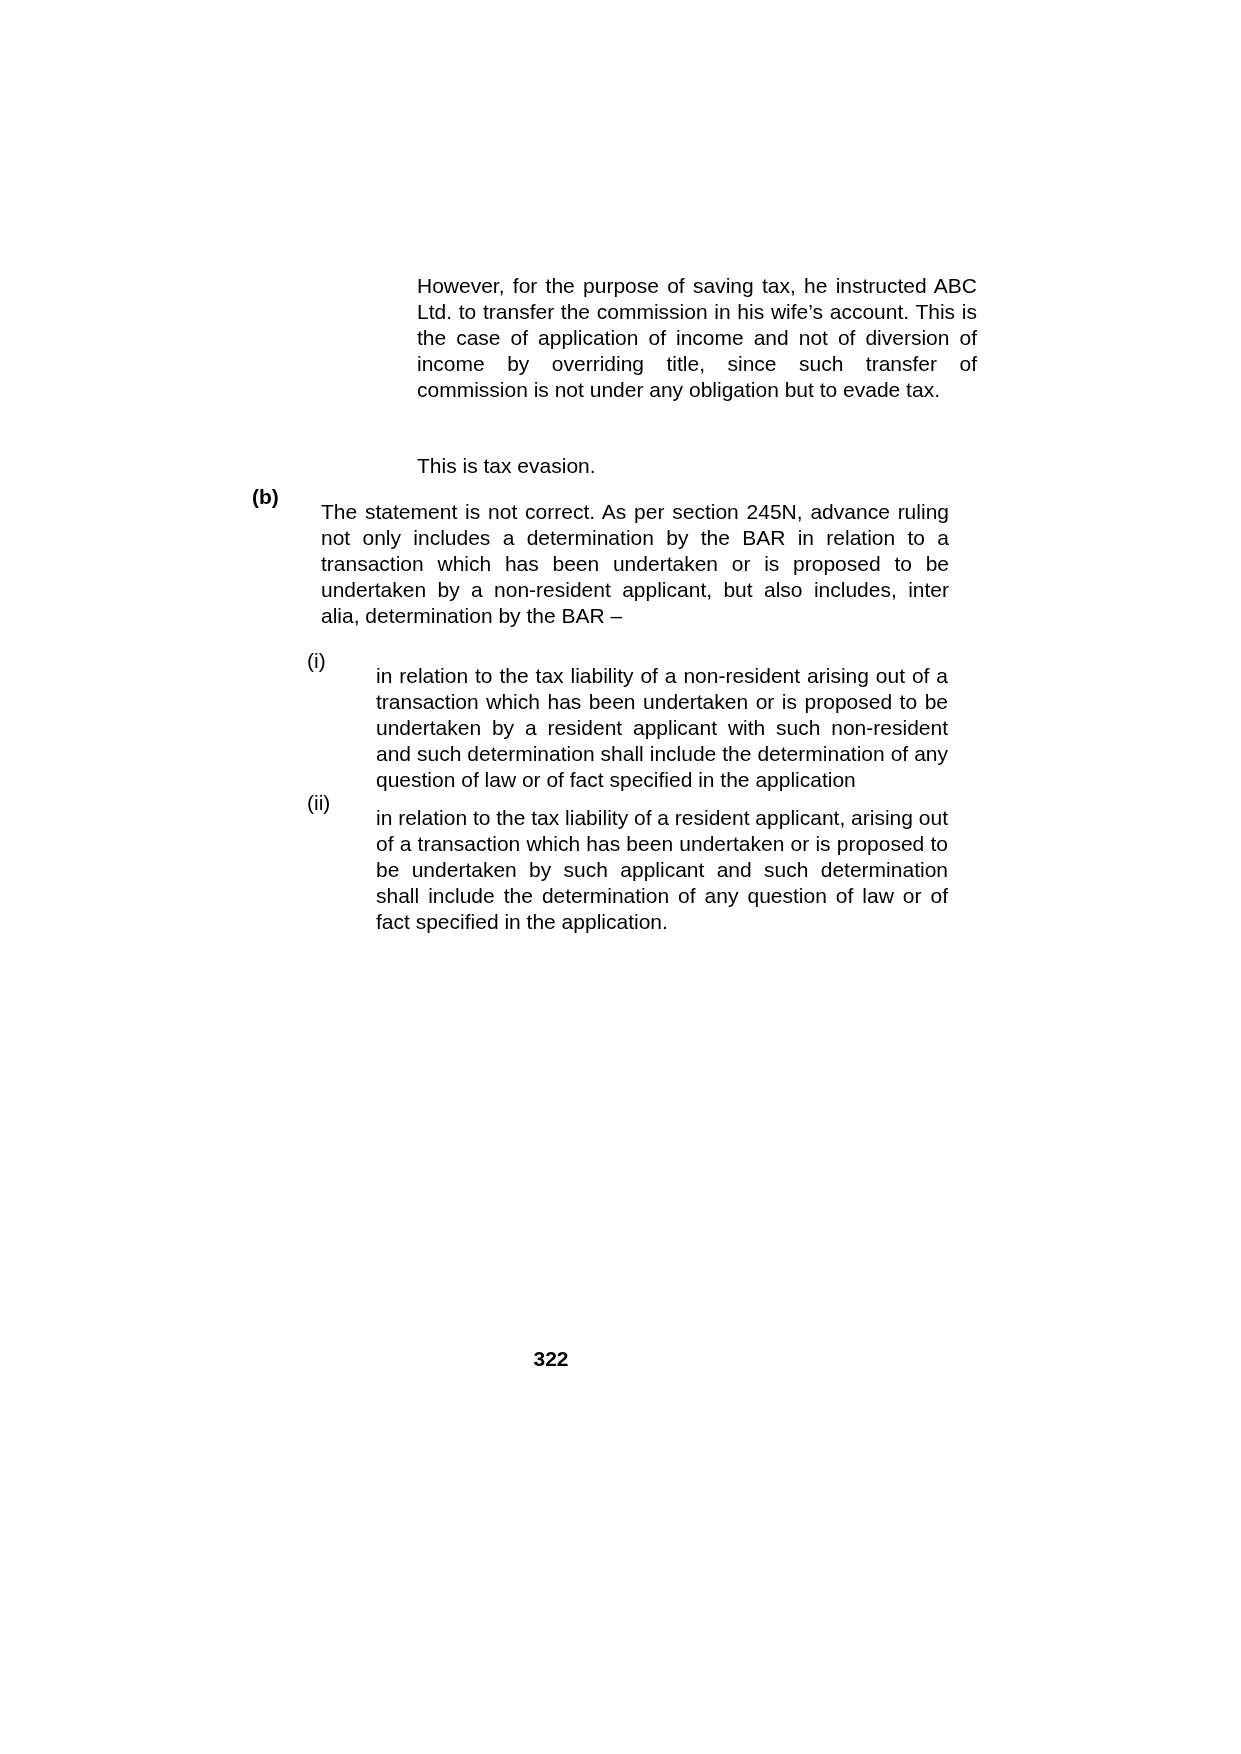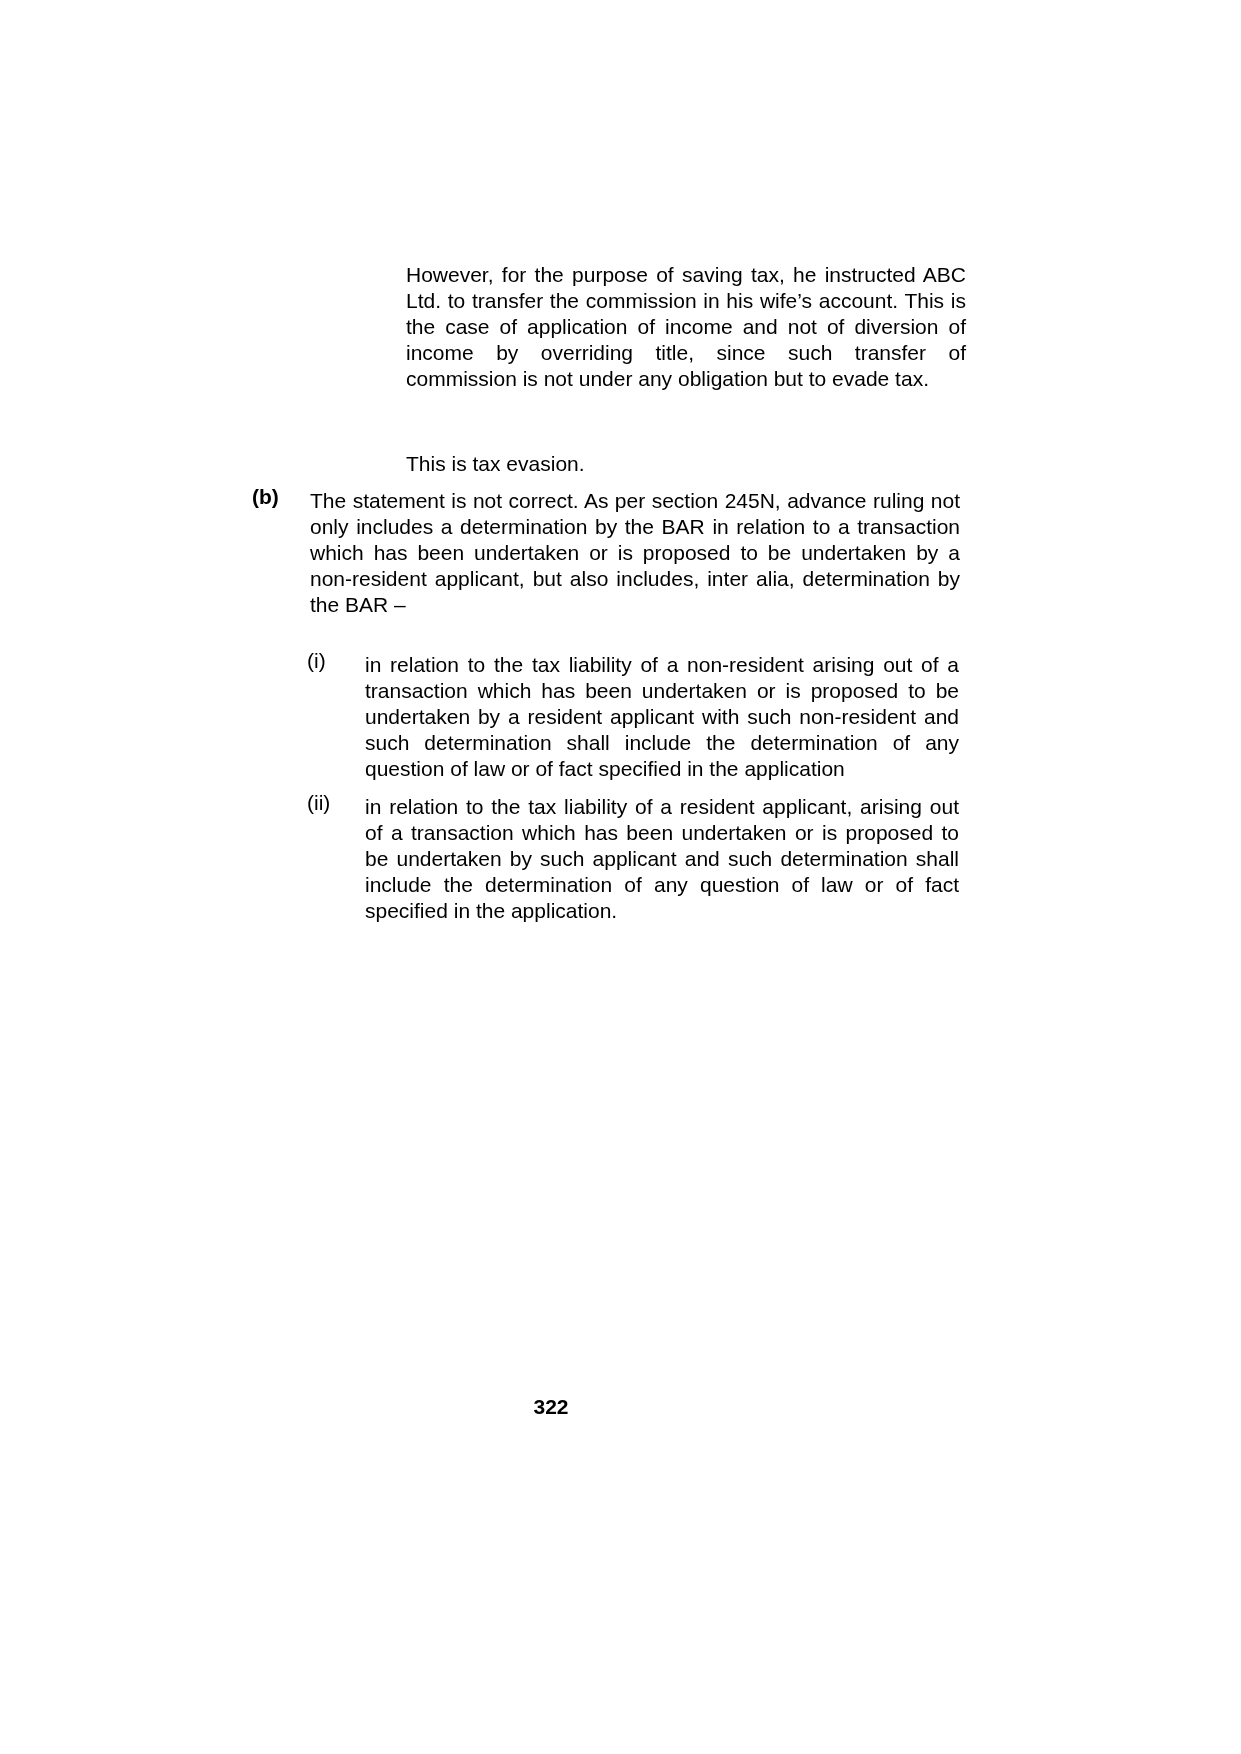--- a/index.html
+++ b/index.html
@@ -11,37 +11,37 @@
     position: relative;
     width: 1241px;
     height: 1754px;
     background: #ffffff;
     font-family: "Liberation Sans", sans-serif;
     color: #000000;
     font-size: 21px;
     line-height: 26px;
     overflow: hidden;
   }
-  .page p { margin: 4px; }
+  .page p { margin: 15px; }
 
   .para-block {
     position: absolute;
   }
   .justified {
     text-align: justify;
   }
 
   .p-however {
     left: 402px;
     top: 258px;
     width: 560px;
   }
   .p-evasion {
     left: 402px;
-    top: 447px;
+    top: 438px;
     width: 560px;
   }
 
   .item-row {
     position: absolute;
     display: flex;
     align-items: flex-start;
   }
   .item-b {
     left: 252px;
@@ -72,21 +72,20 @@
   .sub-i  { top: 648px; }
   .sub-ii { top: 790px; }
 
   .page-number {
     position: absolute;
     top: 1346px;
     left: 0;
     width: 1102px;
     text-align: center;
     font-weight: bold;
-    margin-top: 48px;
   }
 </style>
 </head>
 <body>
 
 <div class="page">
 
   <p class="para-block p-however justified">However, for the purpose of saving tax, he instructed ABC Ltd. to transfer the commission in his wife’s account. This is the case of application of income and not of diversion of income by overriding title, since such transfer of commission is not under any obligation but to evade tax.</p>
 
   <p class="para-block p-evasion">This is tax evasion.</p>

